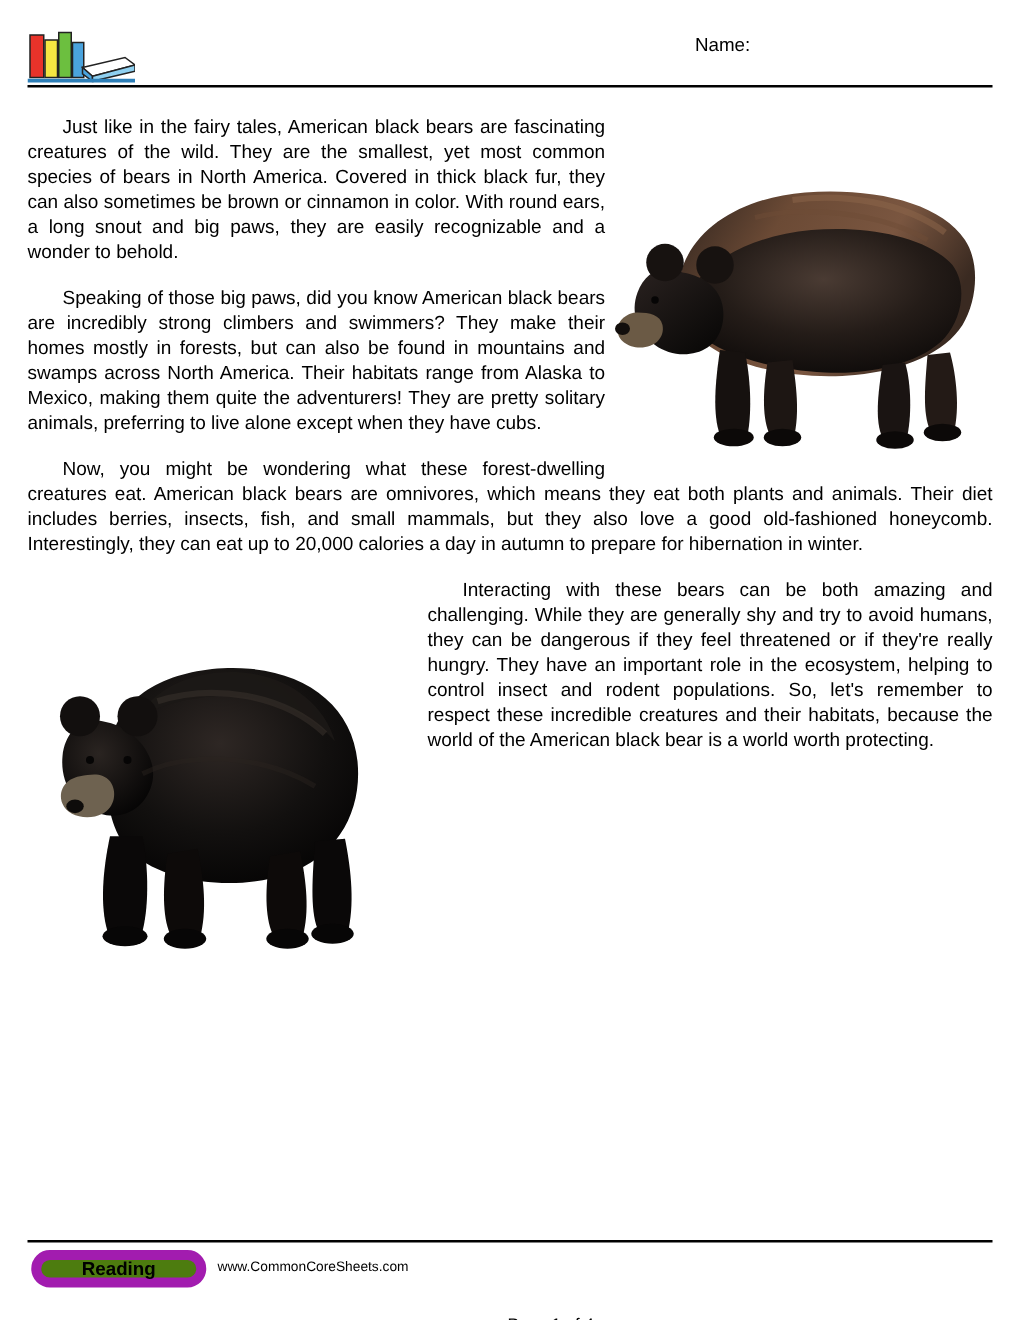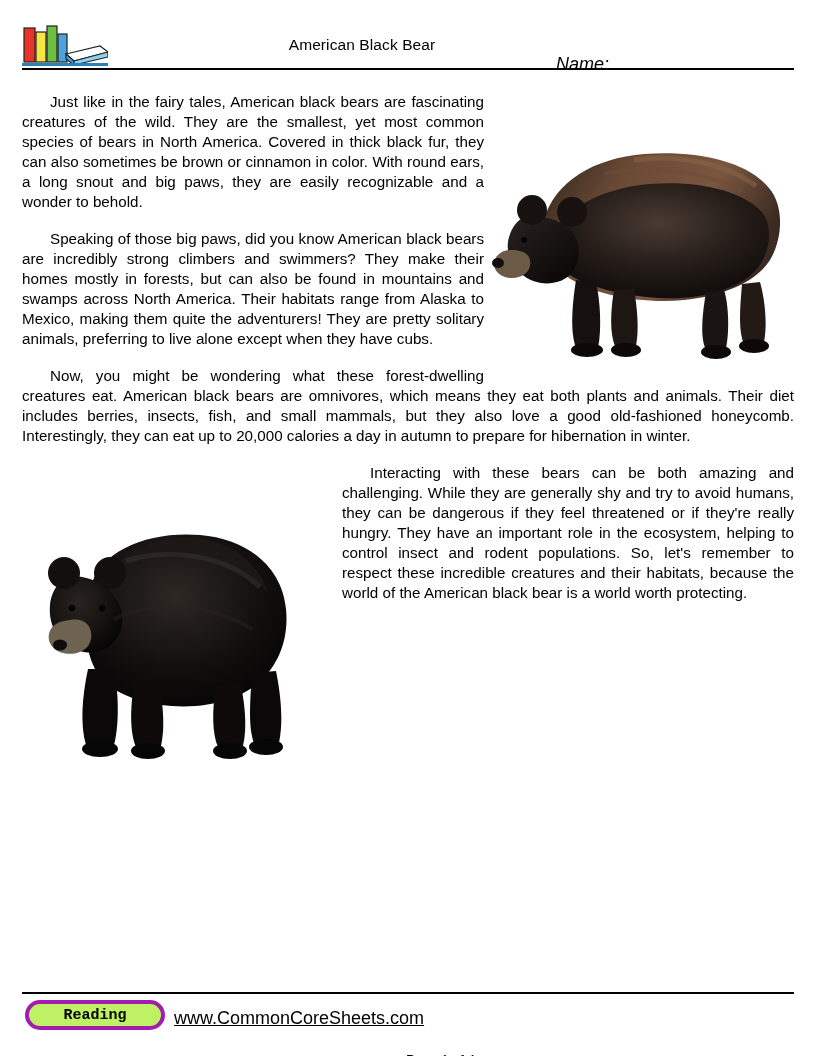--- a/index.html
+++ b/index.html
@@ -52,23 +52,22 @@
     left: 180px;
     top: 14px;
     width: 320px;
     text-align: center;
     font-size: 15.5px;
     letter-spacing: 0.1px;
   }
   .name-label {
     position: absolute;
     left: 534px;
-    top: 32px;
-    font-size: 18px;
-    font-style: italic;
+    top: 6px;
+    font-size: 15px;
   }
 
   
   .content {
     position: absolute;
     left: 22px;
     top: 92px;
     width: 772px;
   }
   p {
@@ -102,37 +101,35 @@
     width: 772px;
     height: 2px;
     background: #000;
   }
   .reading-badge {
     position: absolute;
     left: 25px;
     top: 1000px;
     width: 140px;
     height: 30px;
-    border: 4px solid #a21caf;
+    border: 8px solid #a21caf;
     border-radius: 15px;
-    background: #bef264;
+    background: #4d7c0f;
     color: #000;
     font-size: 15px;
     font-weight: bold;
     display: flex;
     align-items: center;
     justify-content: center;
-    font-family: Liberation Mono, monospace;
   }
   .site-url {
     position: absolute;
     left: 174px;
     top: 1008px;
-    font-size: 18px;
-    text-decoration: underline;
+    font-size: 11px;
   }
   .page-num {
     position: absolute;
     left: 406px;
     top: 1052px;
     font-size: 13.5px;
   }
 
   
   svg { display: block; }
@@ -152,21 +149,20 @@
         <rect x="36" y="10" width="9" height="28" fill="#4aa3dd" stroke="#222" stroke-width="1.2"></rect>
         <g>
           <path d="M44 30 L78 22 L86 28 L52 37 Z" fill="#ffffff" stroke="#222" stroke-width="1.2"></path>
           <path d="M44 30 L44 35 L52 41 L52 37 Z" fill="#4aa3dd" stroke="#222" stroke-width="1.2"></path>
           <path d="M52 37 L86 28 L86 33 L52 41 Z" fill="#8fd0f0" stroke="#222" stroke-width="1.2"></path>
         </g>
         <rect x="0" y="39" width="86" height="3" fill="#2d7fb8"></rect>
       </svg>
     </div>
 
-    <div class="doc-title">American Black Bear</div>
     <div class="name-label">Name:</div>
   </div>
   <div class="header-rule"></div>
 
   <div class="content">
 
     <div class="bear-top">
       <svg width="310" height="268" viewBox="0 0 310 268">
         <defs>
           <radialGradient id="bodyG" cx="50%" cy="35%" r="70%">

